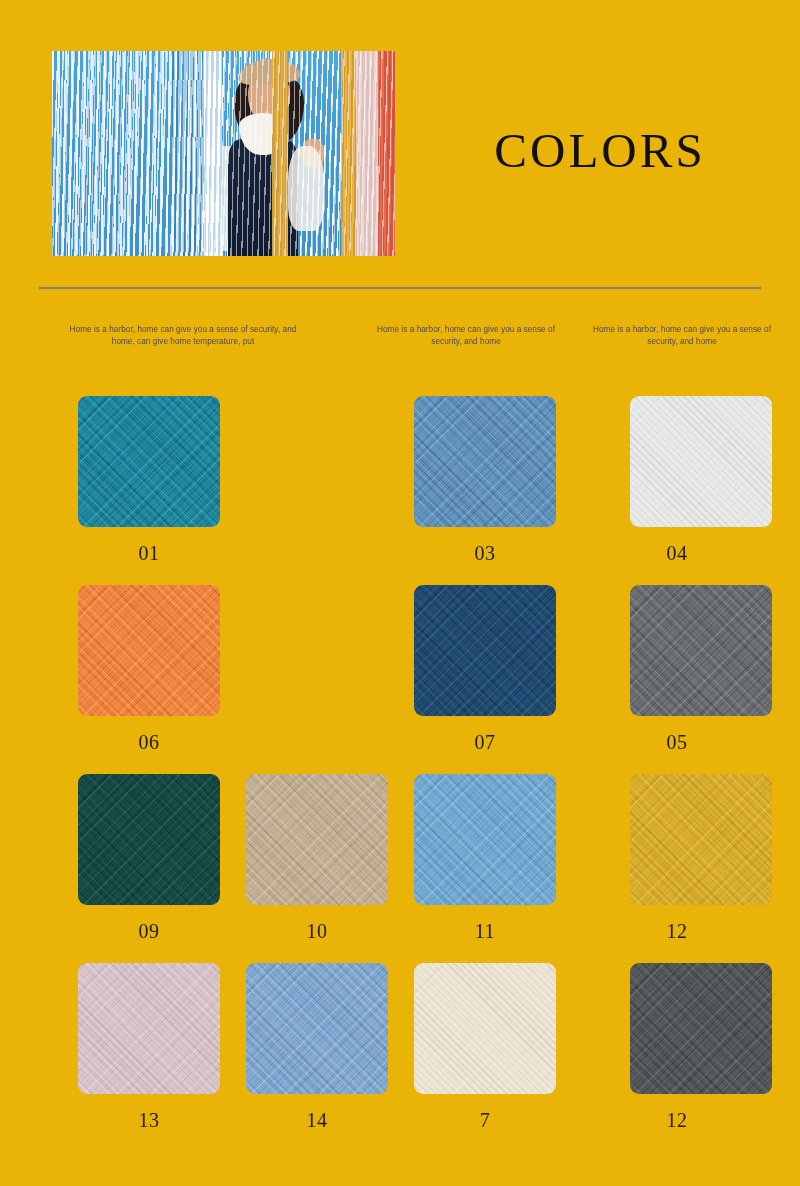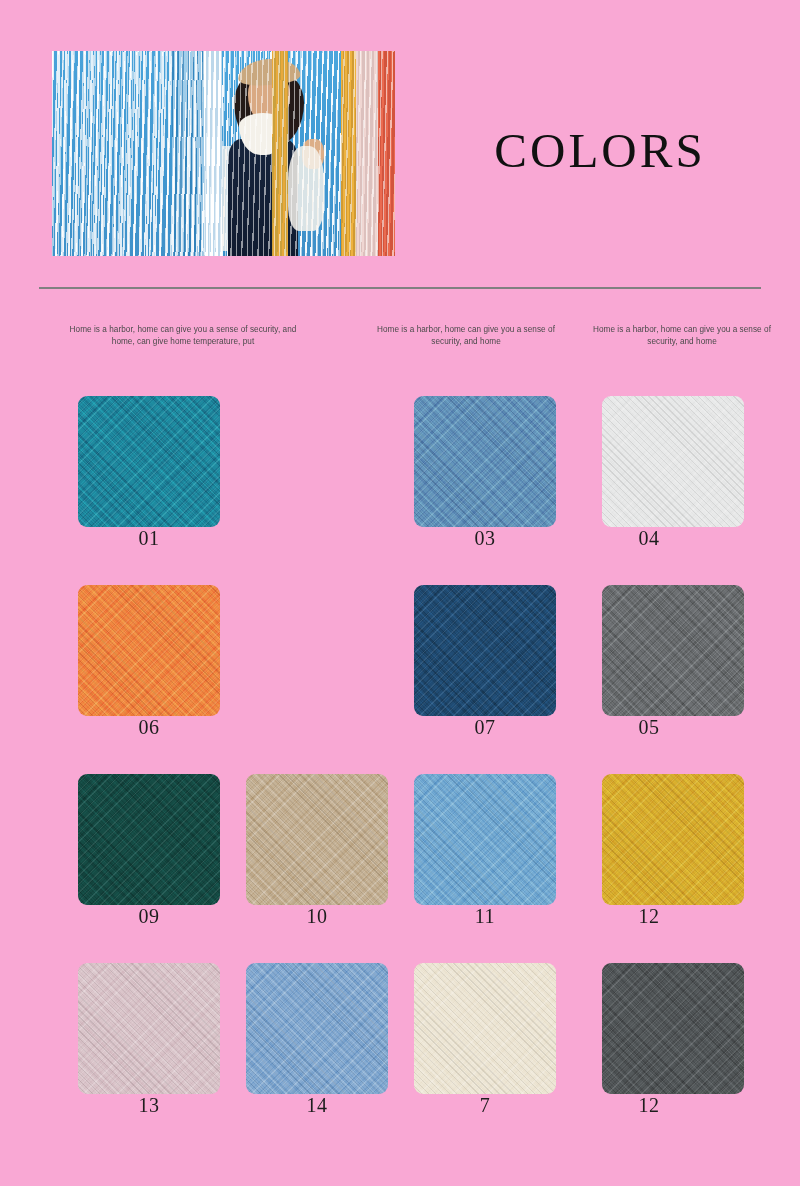--- a/index.html
+++ b/index.html
@@ -9,21 +9,21 @@
     height: 1186px;
     background: #ffffff;
     font-family: "Liberation Sans", sans-serif;
     overflow: hidden;
   }
 
   .page {
     position: relative;
     width: 800px;
     height: 1186px;
-    background: #f9a8d4;
+    background: #eab308;
   }
 
   
   .hero {
     position: absolute;
     left: 52px;
     top: 51px;
     width: 343px;
     height: 205px;
     overflow: hidden;
@@ -206,21 +206,21 @@
     height: 189px;
   }
   .cell {
     position: absolute;
     width: 142px;
     top: 0;
   }
   .cell.c0 { left: 0px; }
   .cell.c1 { left: 168px; }
   .cell.c2 { left: 336px; }
-  .cell.c3 { left: 476px; padding-left: 48px; }
+  .cell.c3 { left: 504px; padding-left: 48px; }
 
   .swatch {
     width: 142px;
     height: 131px;
     border-radius: 9px;
     position: relative;
     overflow: hidden;
   }
   .swatch .weave {
     position: absolute;
@@ -251,20 +251,21 @@
     background-image:
       repeating-linear-gradient(45deg,
         rgba(0,0,0,0.10) 0px, rgba(0,0,0,0.10) 1px,
         transparent 1px, transparent 5px),
       repeating-linear-gradient(-45deg,
         rgba(255,255,255,0.10) 0px, rgba(255,255,255,0.10) 1px,
         transparent 1px, transparent 6px);
     opacity: 0.8;
   }
   .swatch-label {
+    margin-top: 15px;
     text-align: center;
     font-family: "Liberation Serif", serif;
     font-size: 20px;
     color: #1d1d1d;
     letter-spacing: 0.5px;
   }
 </style>
 </head>
 <body>
 

